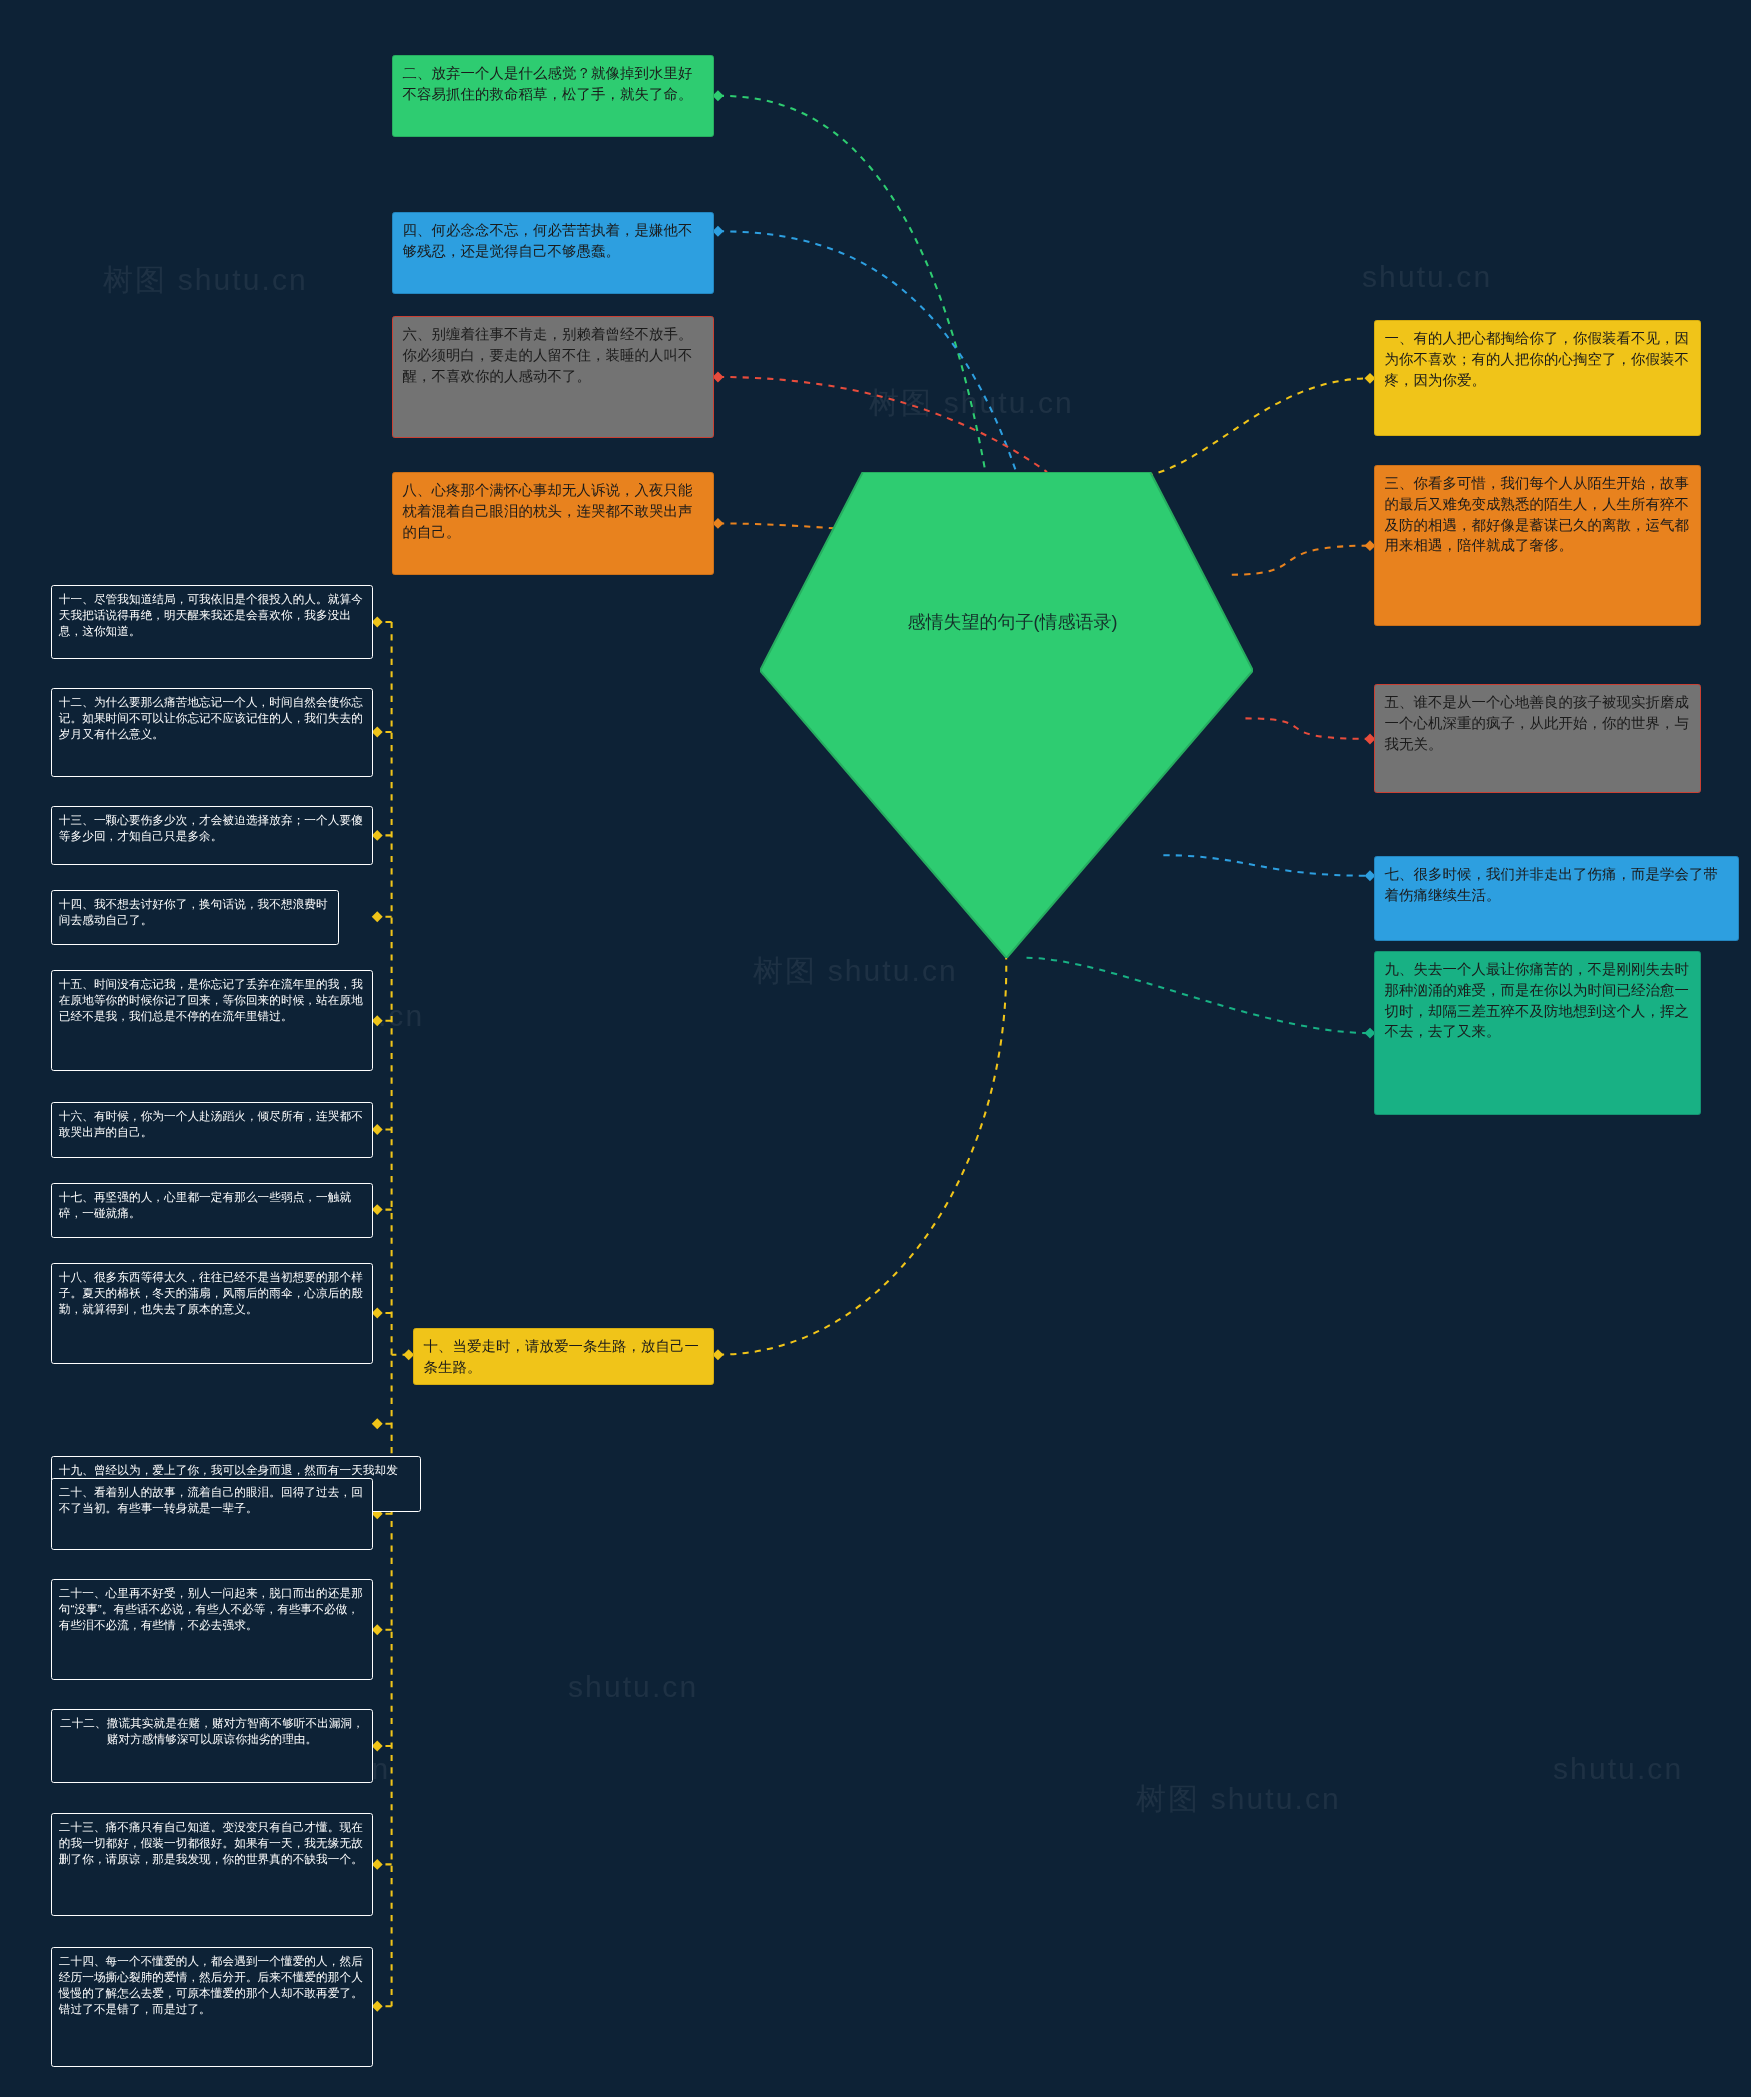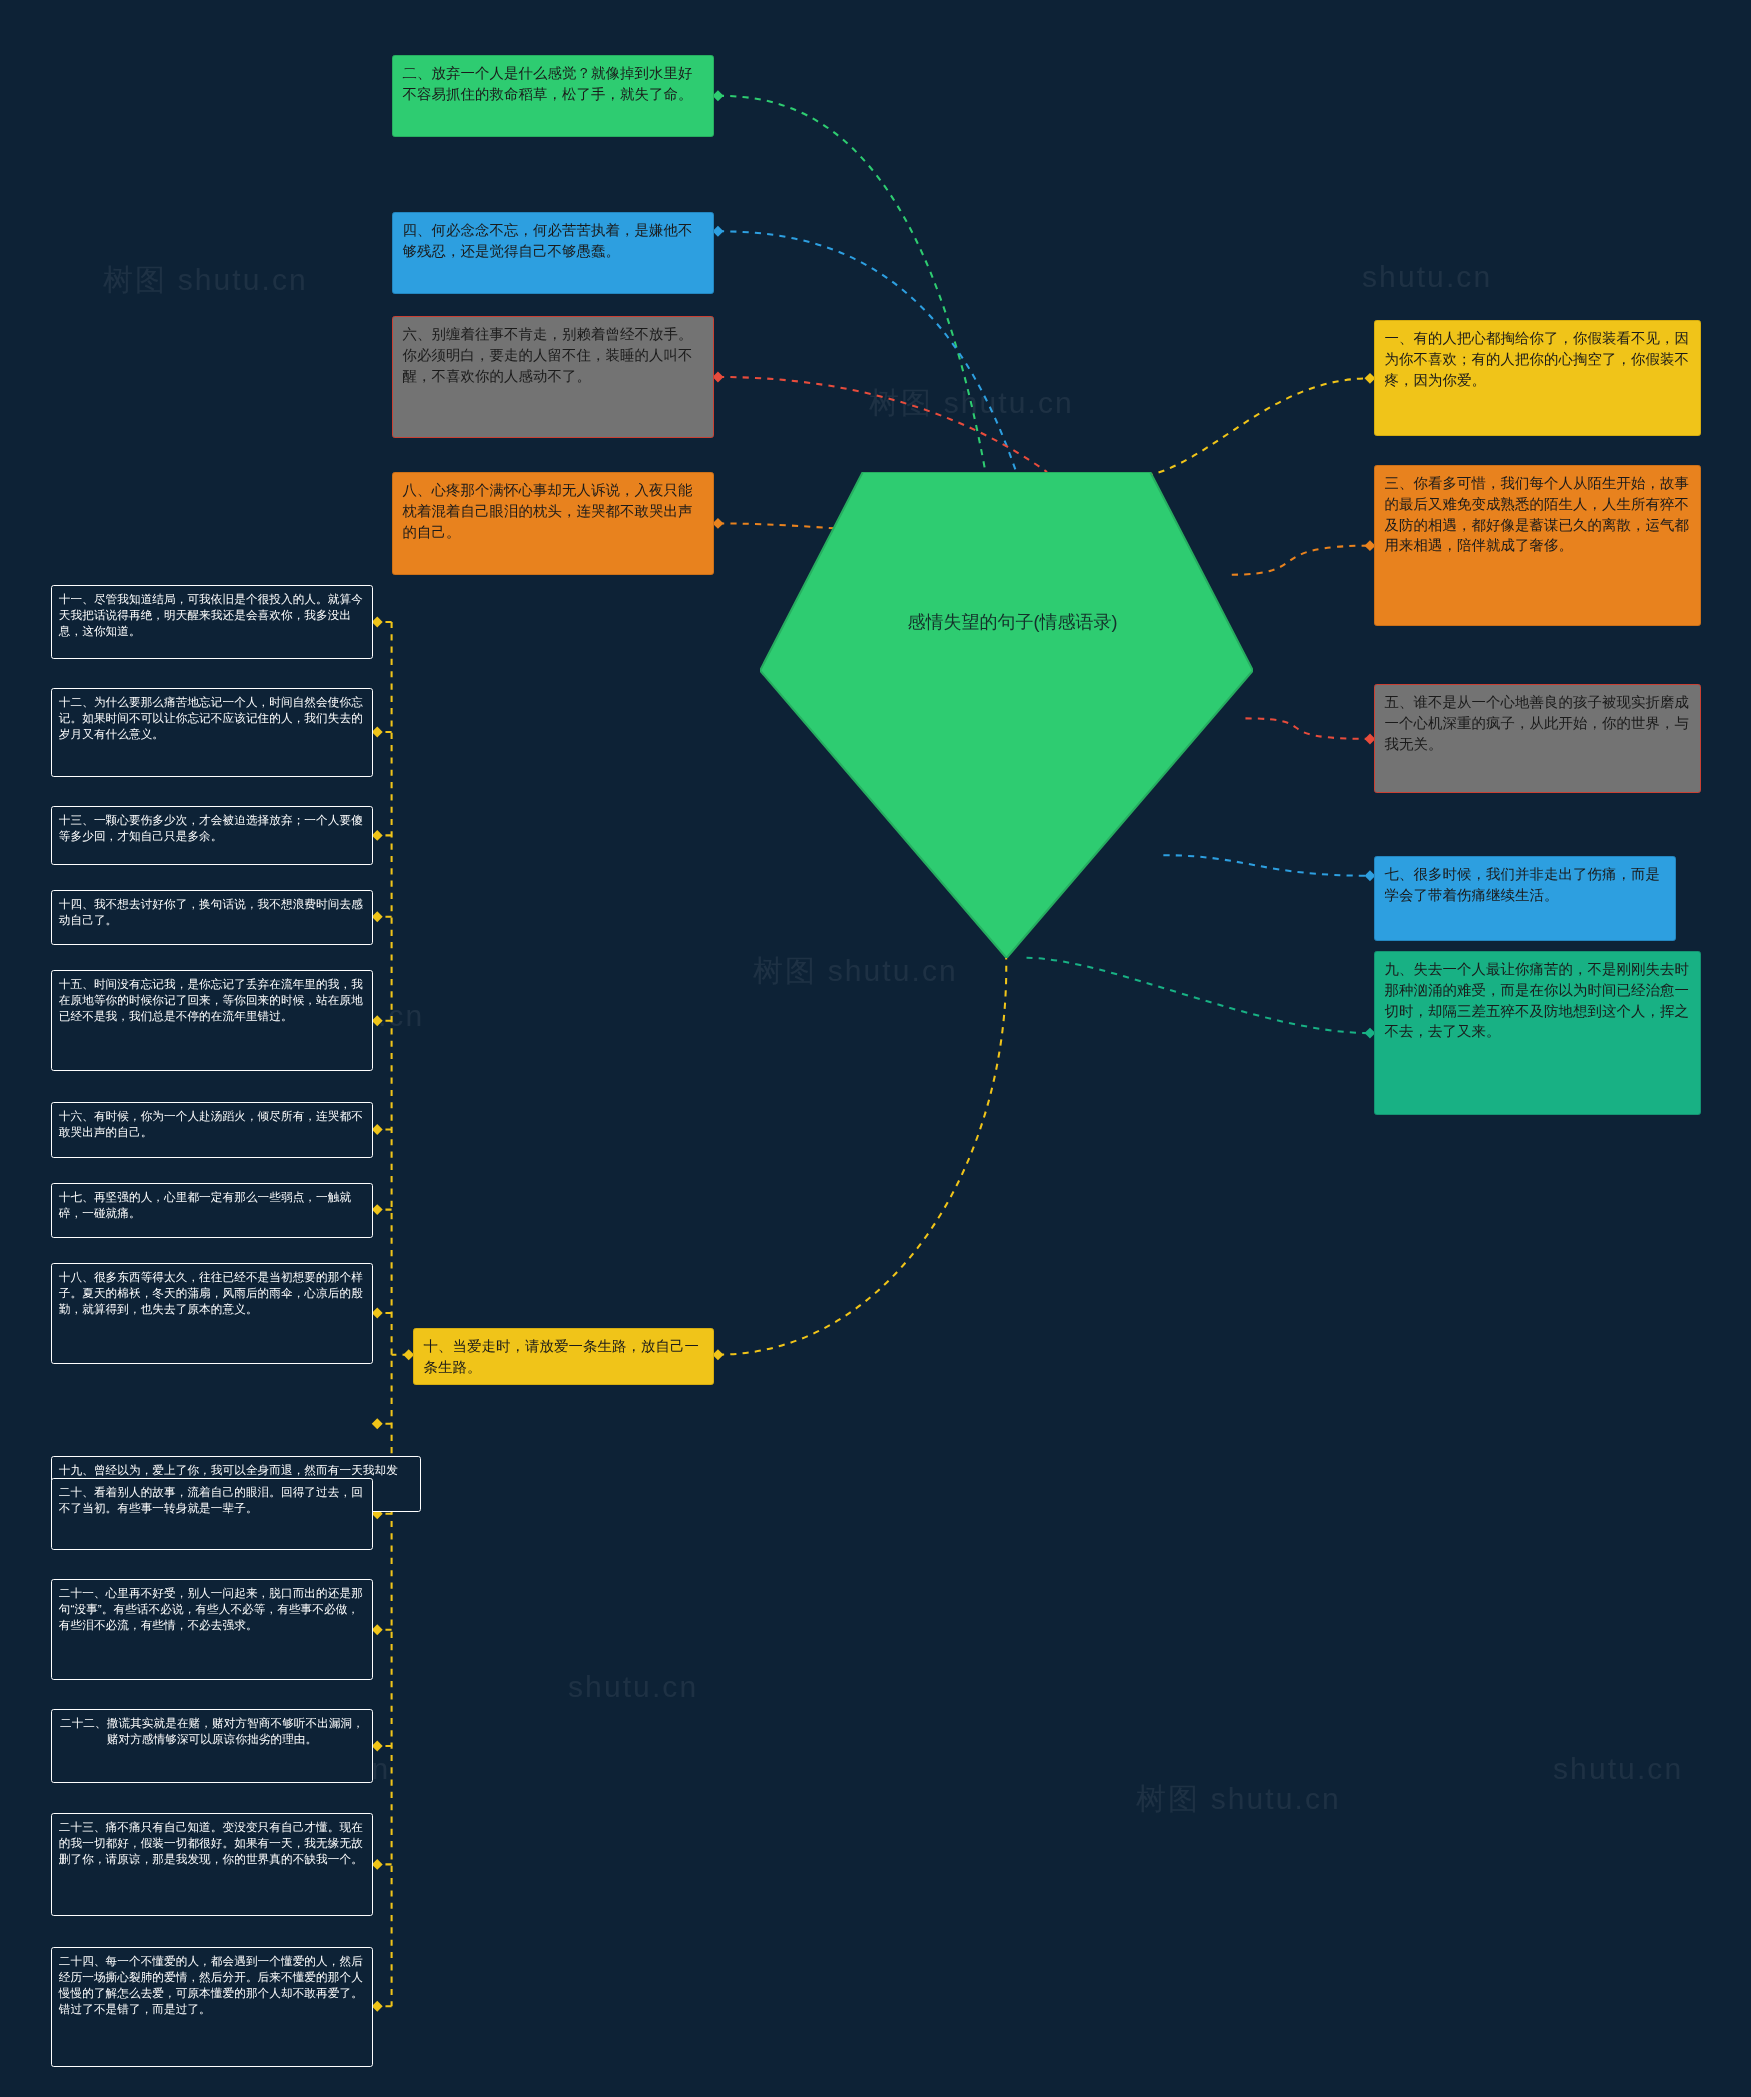--- a/index.html
+++ b/index.html
@@ -160,27 +160,27 @@
   <div id="center-label">感情失望的句子(情感语录)</div>
 
   <div id="node-layer">
       <div class="node green" style="left: 392px; top: 55px; width: 322px; min-height: 82px;"><span>二、放弃一个人是什么感觉？就像掉到水里好不容易抓住的救命稻草，松了手，就失了命。</span></div>
       <div class="node blue" style="left: 392px; top: 190px; width: 322px; min-height: 82px;"><span>四、何必念念不忘，何必苦苦执着，是嫌他不够残忍，还是觉得自己不够愚蠢。</span></div>
       <div class="node red" style="left: 392px; top: 316px; width: 322px; min-height: 122px;"><span>六、别缠着往事不肯走，别赖着曾经不放手。你必须明白，要走的人留不住，装睡的人叫不醒，不喜欢你的人感动不了。</span></div>
       <div class="node orange" style="left: 392px; top: 472px; width: 322px; min-height: 103px;"><span>八、心疼那个满怀心事却无人诉说，入夜只能枕着混着自己眼泪的枕头，连哭都不敢哭出声的自己。</span></div>
       <div class="node yellow" style="left: 1374px; top: 320px; width: 327px; min-height: 116px;"><span>一、有的人把心都掏给你了，你假装看不见，因为你不喜欢；有的人把你的心掏空了，你假装不疼，因为你爱。</span></div>
       <div class="node orange" style="left: 1374px; top: 465px; width: 327px; min-height: 161px;"><span>三、你看多可惜，我们每个人从陌生开始，故事的最后又难免变成熟悉的陌生人，人生所有猝不及防的相遇，都好像是蓄谋已久的离散，运气都用来相遇，陪伴就成了奢侈。</span></div>
       <div class="node red" style="left: 1374px; top: 684px; width: 327px; min-height: 109px;"><span>五、谁不是从一个心地善良的孩子被现实折磨成一个心机深重的疯子，从此开始，你的世界，与我无关。</span></div>
-      <div class="node blue" style="left: 1374px; top: 834px; width: 302px; min-height: 85px;"><span>七、很多时候，我们并非走出了伤痛，而是学会了带着伤痛继续生活。</span></div>
+      <div class="node blue" style="left: 1374px; top: 834px; width: 365px; min-height: 85px;"><span>七、很多时候，我们并非走出了伤痛，而是学会了带着伤痛继续生活。</span></div>
       <div class="node emerald" style="left: 1374px; top: 951px; width: 327px; min-height: 164px;"><span>九、失去一个人最让你痛苦的，不是刚刚失去时那种汹涌的难受，而是在你以为时间已经治愈一切时，却隔三差五猝不及防地想到这个人，挥之不去，去了又来。</span></div>
       <div class="node yellow" style="left: 413px; top: 1328px; width: 301px; min-height: 55px;"><span>十、当爱走时，请放爱一条生路，放自己一条生路。</span></div>
       <div class="node plain" style="left: 51px; top: 585px; width: 322px; min-height: 74px;"><span>十一、尽管我知道结局，可我依旧是个很投入的人。就算今天我把话说得再绝，明天醒来我还是会喜欢你，我多没出息，这你知道。</span></div>
       <div class="node plain" style="left: 51px; top: 688px; width: 322px; min-height: 89px;"><span>十二、为什么要那么痛苦地忘记一个人，时间自然会使你忘记。如果时间不可以让你忘记不应该记住的人，我们失去的岁月又有什么意义。</span></div>
       <div class="node plain" style="left: 51px; top: 806px; width: 322px; min-height: 59px;"><span>十三、一颗心要伤多少次，才会被迫选择放弃；一个人要傻等多少回，才知自己只是多余。</span></div>
-      <div class="node plain" style="left: 51px; top: 890px; width: 322px; min-height: 55px;"><span>十四、我不想去讨好你了，换句话说，我不想浪费时间去感动自己了。</span></div>
+      <div class="node plain" style="left: 51px; top: 890px; width: 288px; min-height: 55px;"><span>十四、我不想去讨好你了，换句话说，我不想浪费时间去感动自己了。</span></div>
       <div class="node plain" style="left: 51px; top: 970px; width: 322px; min-height: 101px;"><span>十五、时间没有忘记我，是你忘记了丢弃在流年里的我，我在原地等你的时候你记了回来，等你回来的时候，站在原地已经不是我，我们总是不停的在流年里错过。</span></div>
       <div class="node plain" style="left: 51px; top: 1102px; width: 322px; min-height: 56px;"><span>十六、有时候，你为一个人赴汤蹈火，倾尽所有，连哭都不敢哭出声的自己。</span></div>
       <div class="node plain" style="left: 51px; top: 1183px; width: 322px; min-height: 55px;"><span>十七、再坚强的人，心里都一定有那么一些弱点，一触就碎，一碰就痛。</span></div>
       <div class="node plain" style="left: 51px; top: 1263px; width: 322px; min-height: 101px;"><span>十八、很多东西等得太久，往往已经不是当初想要的那个样子。夏天的棉袄，冬天的蒲扇，风雨后的雨伞，心凉后的殷勤，就算得到，也失去了原本的意义。</span></div>
       <div class="node plain" style="left: 51px; top: 1456px; width: 370px; min-height: 56px;"><span>十九、曾经以为，爱上了你，我可以全身而退，然而有一天我却发现，我退得满身伤痕。</span></div>
       <div class="node plain" style="left: 51px; top: 1478px; width: 322px; min-height: 72px;"><span>二十、看着别人的故事，流着自己的眼泪。回得了过去，回不了当初。有些事一转身就是一辈子。</span></div>
       <div class="node plain" style="left: 51px; top: 1579px; width: 322px; min-height: 101px;"><span>二十一、心里再不好受，别人一问起来，脱口而出的还是那句“没事”。有些话不必说，有些人不必等，有些事不必做，有些泪不必流，有些情，不必去强求。</span></div>
       <div class="node plain" style="left: 51px; top: 1709px; width: 322px; min-height: 74px; text-align: center;"><span>二十二、撒谎其实就是在赌，赌对方智商不够听不出漏洞，赌对方感情够深可以原谅你拙劣的理由。</span></div>
       <div class="node plain" style="left: 51px; top: 1813px; width: 322px; min-height: 103px;"><span>二十三、痛不痛只有自己知道。变没变只有自己才懂。现在的我一切都好，假装一切都很好。如果有一天，我无缘无故删了你，请原谅，那是我发现，你的世界真的不缺我一个。</span></div>
       <div class="node plain" style="left: 51px; top: 1947px; width: 322px; min-height: 120px;"><span>二十四、每一个不懂爱的人，都会遇到一个懂爱的人，然后经历一场撕心裂肺的爱情，然后分开。后来不懂爱的那个人慢慢的了解怎么去爱，可原本懂爱的那个人却不敢再爱了。错过了不是错了，而是过了。</span></div>

